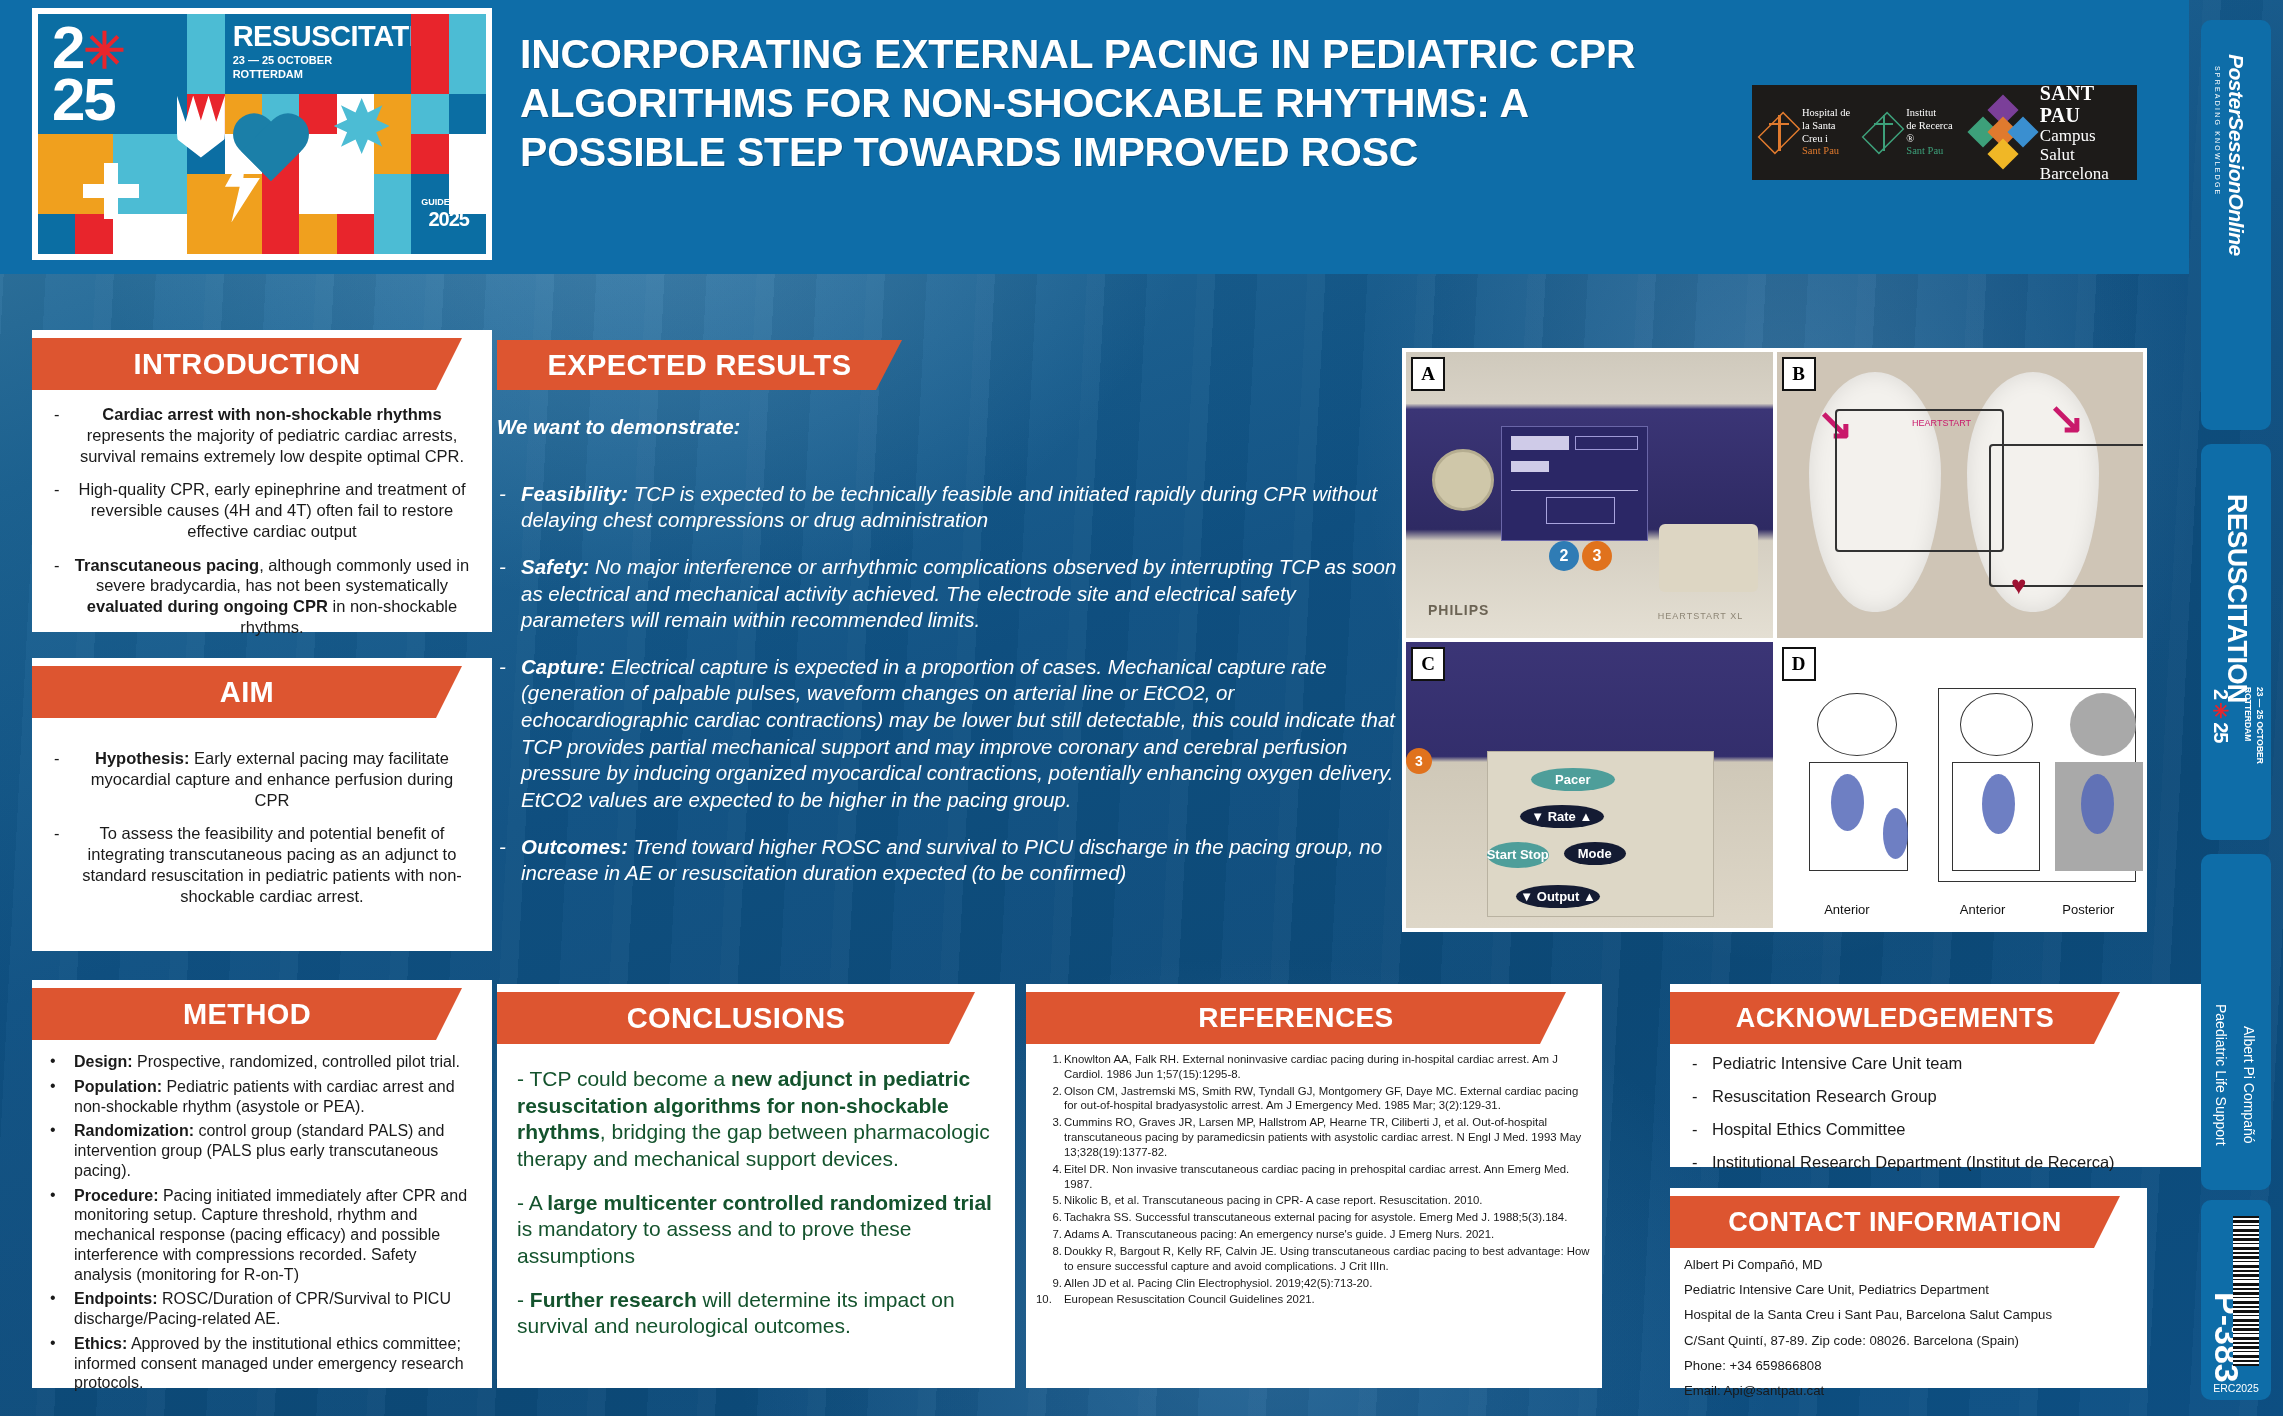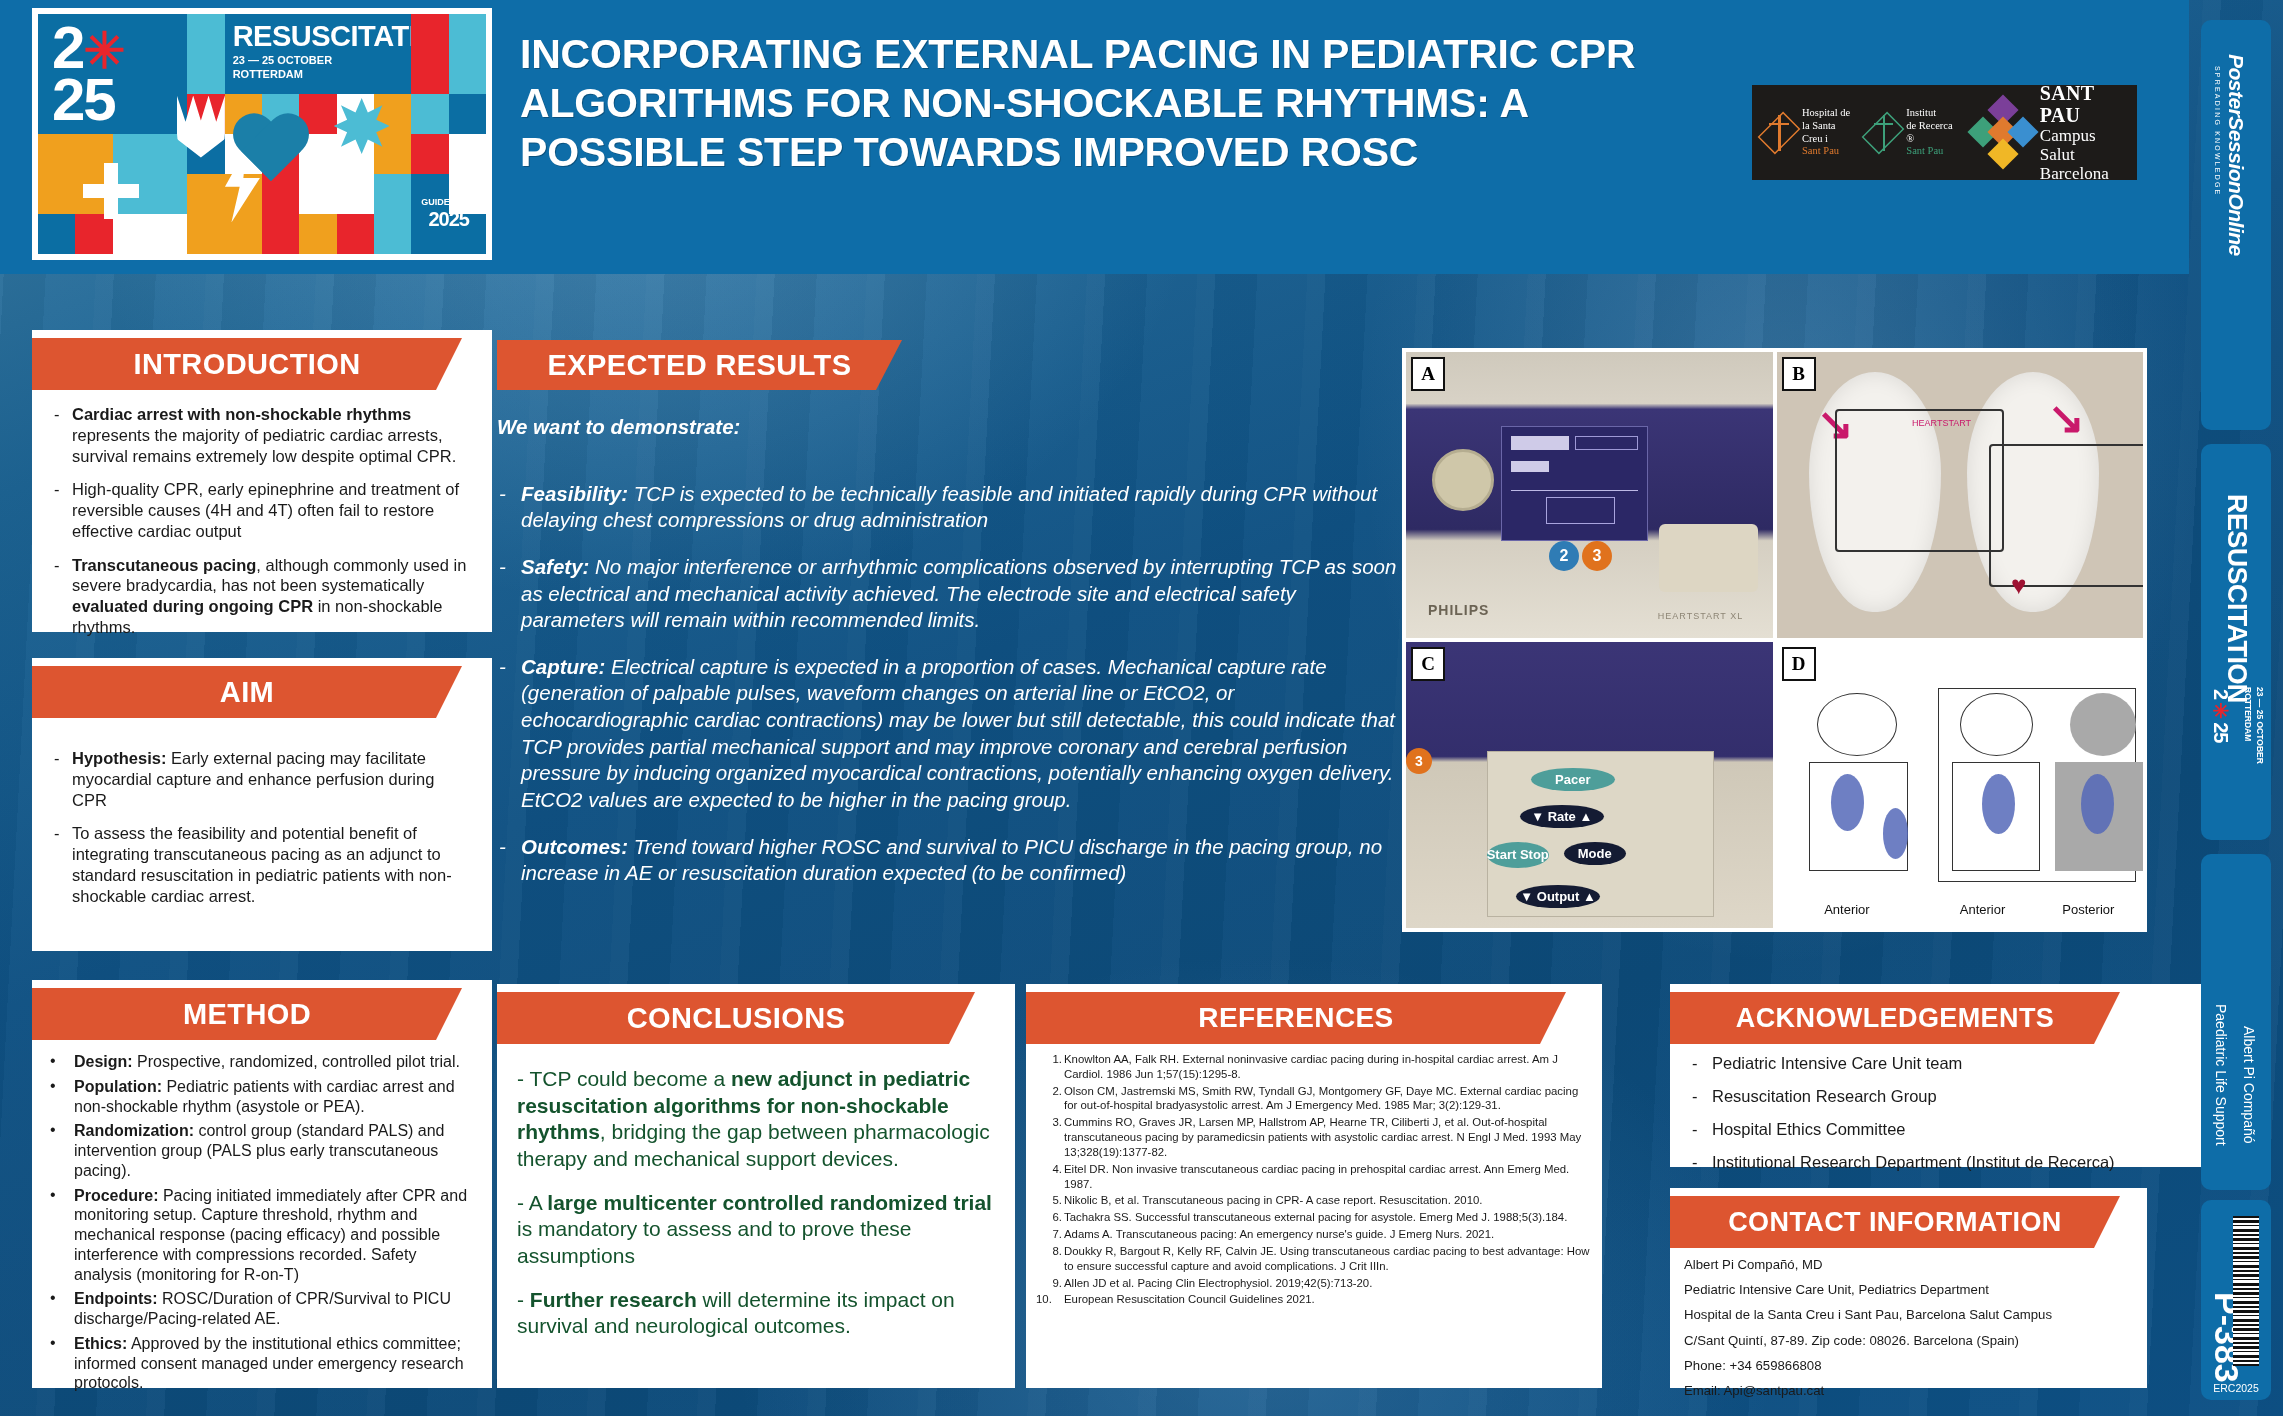--- a/index.html
+++ b/index.html
@@ -155,21 +155,21 @@
     position:relative; height:52px; background:#dd5530;
     display:flex; align-items:center; justify-content:center;
     clip-path: polygon(0 0, 100% 0, calc(100% - 26px) 100%, 0 100%);
     margin: 8px 0 0 0;
   }
   .sec-head span {
     color:#fff; font-weight:bold; font-size:29px; letter-spacing:0.4px;
   }
   .panel-body { padding: 14px 20px 10px 18px; }
 
-  ul.dashlist { list-style:none; }
+  ul.dashlist { list-style:none;text-align:center; }
   ul.dashlist > li {
     position:relative; padding-left:22px; margin-bottom:13px;
     font-size:16.5px; line-height:1.26; color:#1a1a1a;
   }
   ul.dashlist > li:before {
     content:"-"; position:absolute; left:4px; top:0; font-weight:normal;
   }
   ul.dotlist { list-style:none; }
   ul.dotlist > li {
     position:relative; padding-left:36px; margin-bottom:5px;

